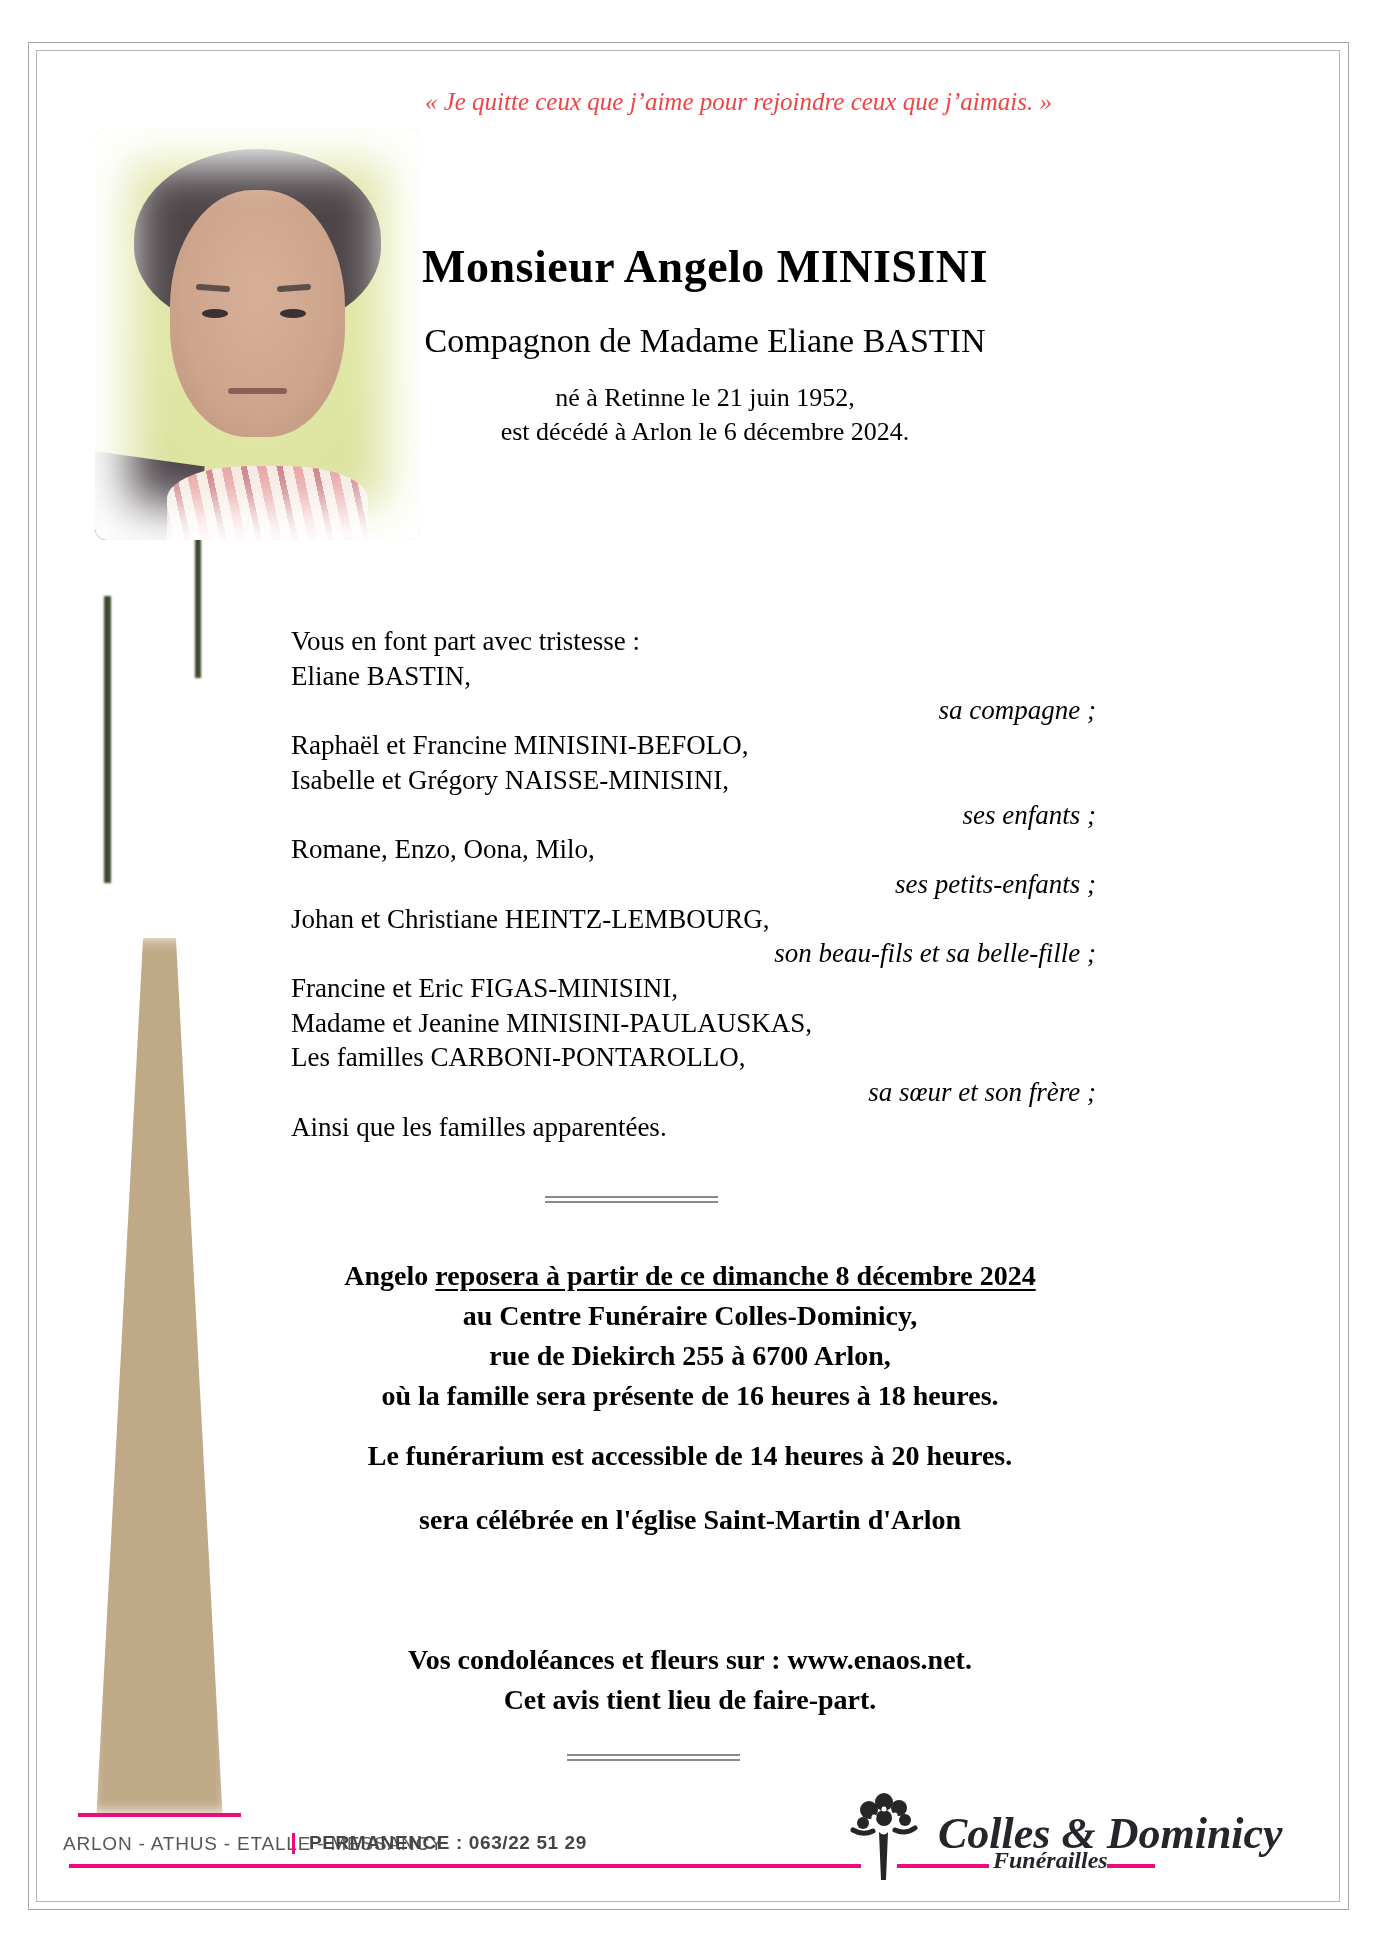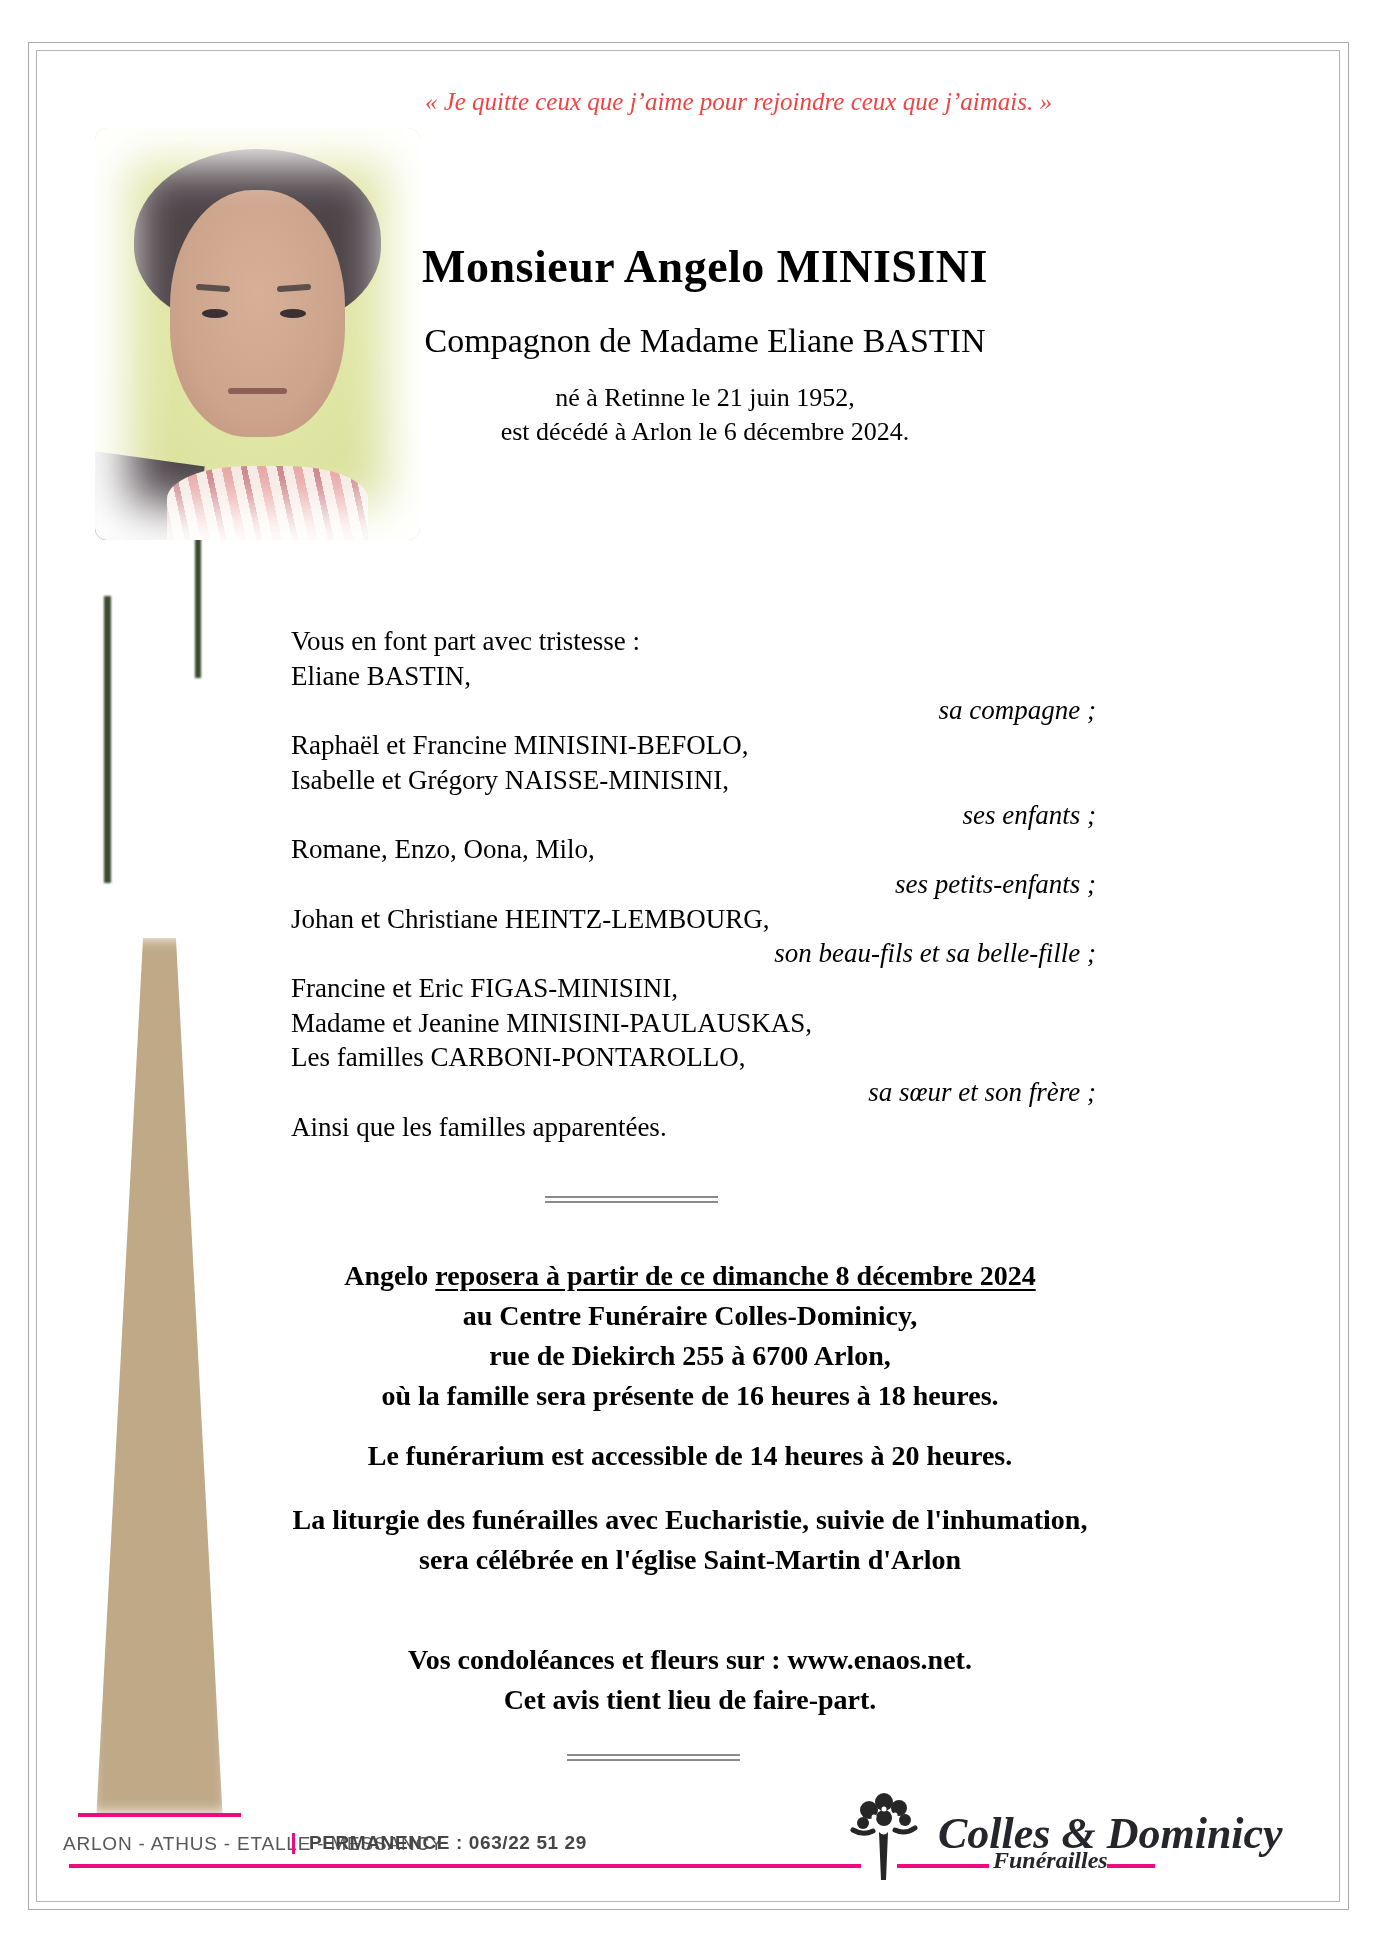--- a/index.html
+++ b/index.html
@@ -138,21 +138,20 @@
 <div class="abs cer cer-repose">
   <div><span>Angelo </span><span class="u">reposera à partir de ce dimanche 8 décembre 2024</span></div>
   <div>au Centre Funéraire Colles-Dominicy,</div>
   <div>rue de Diekirch 255 à 6700 Arlon,</div>
   <div>où la famille sera présente de 16 heures à 18 heures.</div>
 </div>
 
 <div class="abs cer cer-funerarium">Le funérarium est accessible de 14 heures à 20 heures.</div>
 
 <div class="abs cer cer-liturgy">
-  <div>La liturgie des funérailles avec Eucharistie, suivie de l'inhumation,</div>
   <div>sera célébrée en l'église Saint-Martin d'Arlon</div>
 </div>
 
 <div class="abs cer cer-condol">
   <div>Vos condoléances et fleurs sur : www.enaos.net.</div>
   <div>Cet avis tient lieu de faire-part.</div>
 </div>
 
 <div class="abs sep sep2"></div>
 

